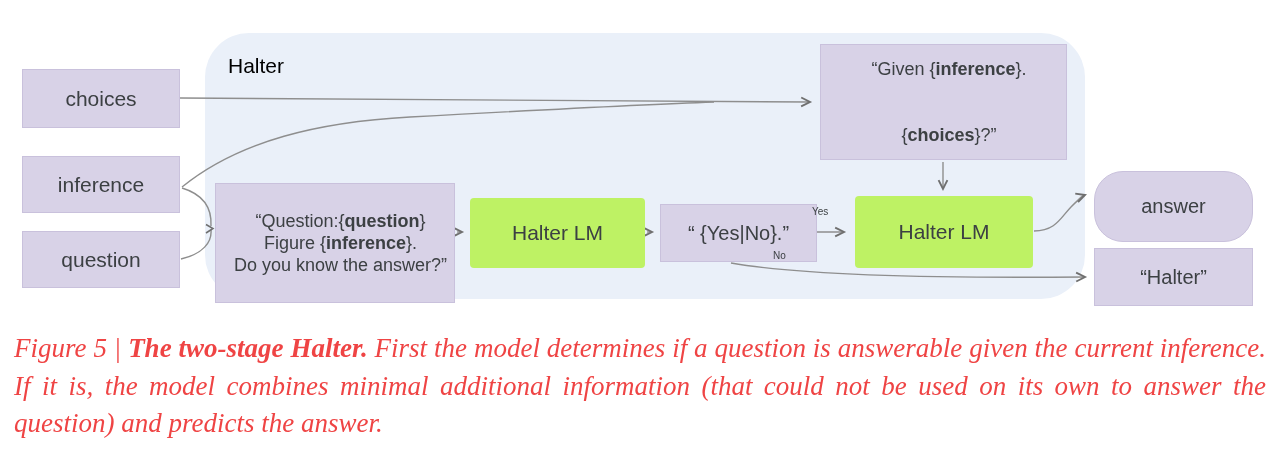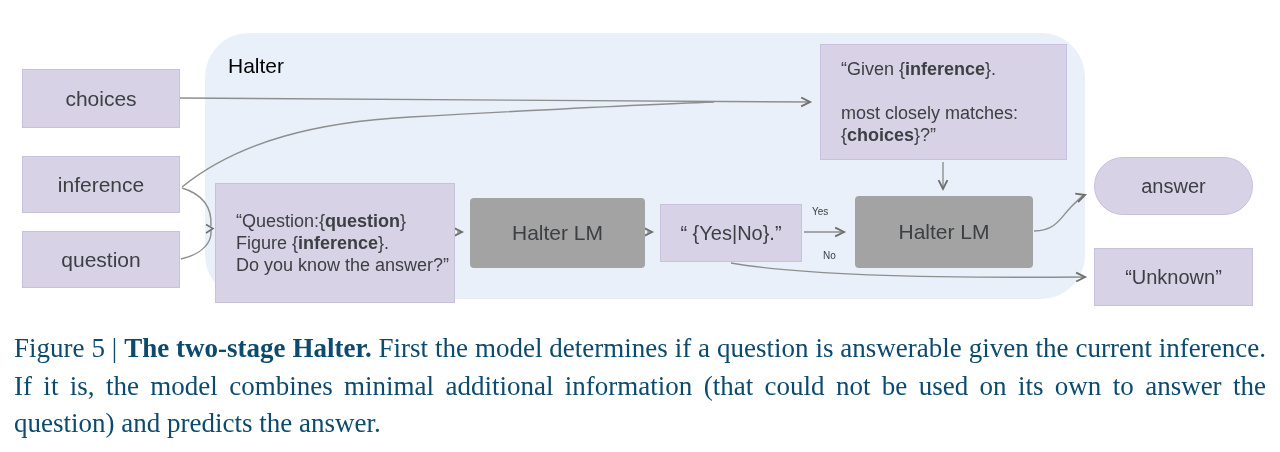--- a/index.html
+++ b/index.html
@@ -13,36 +13,36 @@
     background:#eaf0f9;border-radius:44px;
   }
   .container-label{
     position:absolute;left:228px;top:54px;font-size:21px;color:#000000;
   }
   .box{
     position:absolute;display:flex;align-items:center;justify-content:center;
     text-align:center;box-sizing:border-box;
   }
   .purple{background:#d8d2e7;border:1px solid #c9c1dc;}
-  .blue{background:#a3a3a3;border-radius:4px;}
+  .blue{background:#bef264;border-radius:4px;}
   .label21{font-size:21px;}
   .label20{font-size:20px;}
   .ptext{
-    font-size:18px;line-height:22px;text-align:left;width:100%;
-    padding-left:20px;box-sizing:border-box;
+    font-size:18px;line-height:22px;text-align:center;width:100%;
+    padding-left:11px;box-sizing:border-box;
   }
   .ptext b{font-weight:700;}
   svg.wires{position:absolute;left:0;top:0;width:1280px;height:322px;z-index:2;pointer-events:none;}
   .box{z-index:3;}
   .container-label{z-index:3;}
   .edge-label{position:absolute;font-size:10px;color:#3c4043;z-index:3;}
   .caption{
     margin:8px 14px 0 14px;width:1252px;
     font-family:"Liberation Serif",serif;font-size:27px;line-height:37.5px;
-    color:#0c4a6e;text-align:justify;
+    color:#ef4444;text-align:justify;font-style:italic;
   }
   .caption b{font-weight:700;}
 </style>
 </head>
 <body>
 
 <div class="diagram">
 
   <div class="container"></div>
   <div class="container-label">Halter</div>
@@ -83,42 +83,42 @@
       <span>“Question:{</span><b>question</b><span>}</span><br>
       <span>Figure {</span><b>inference</b><span>}.</span><br>
       <span>Do you know the answer?”</span>
     </div>
   </div>
 
   <div class="box blue label21" style="left:470px;top:198px;width:175px;height:70px;">
     <span>Halter LM</span>
   </div>
 
-  <div class="box purple label20" style="left:660px;top:204px;width:142px;height:58px;">
+  <div class="box purple label20" style="left:660px;top:204px;width:157px;height:58px;">
     <span>“ {Yes|No}.”</span>
   </div>
 
   <div class="edge-label" style="left:812px;top:206px;">Yes</div>
-  <div class="edge-label" style="left:823px;top:250px;">No</div>
+  <div class="edge-label" style="left:773px;top:250px;">No</div>
 
   <div class="box purple" style="left:820px;top:44px;width:247px;height:116px;">
     <div class="ptext">
       <span>“Given {</span><b>inference</b><span>}.</span><br>
       <br>
-      <span>most closely matches:</span><br>
+      <br>
       <span>{</span><b>choices</b><span>}?”</span>
     </div>
   </div>
 
   <div class="box blue label21" style="left:855px;top:196px;width:178px;height:72px;">
     <span>Halter LM</span>
   </div>
 
-  <div class="box purple label20" style="left:1094px;top:157px;width:159px;height:58px;border-radius:29px;">
+  <div class="box purple label20" style="left:1094px;top:171px;width:159px;height:71px;border-radius:29px;">
     <span>answer</span>
   </div>
   <div class="box purple label20" style="left:1094px;top:248px;width:159px;height:58px;">
-    <span>“Unknown”</span>
+    <span>“Halter”</span>
   </div>
 
 </div>
 
 <p class="caption"><span>Figure 5 | </span><b>The two-stage Halter.</b><span> First the model determines if a question is answerable given the current inference. If it is, the model combines minimal additional information (that could not be used on its own to answer the question) and predicts the answer.</span></p>
 
 </body></html>

